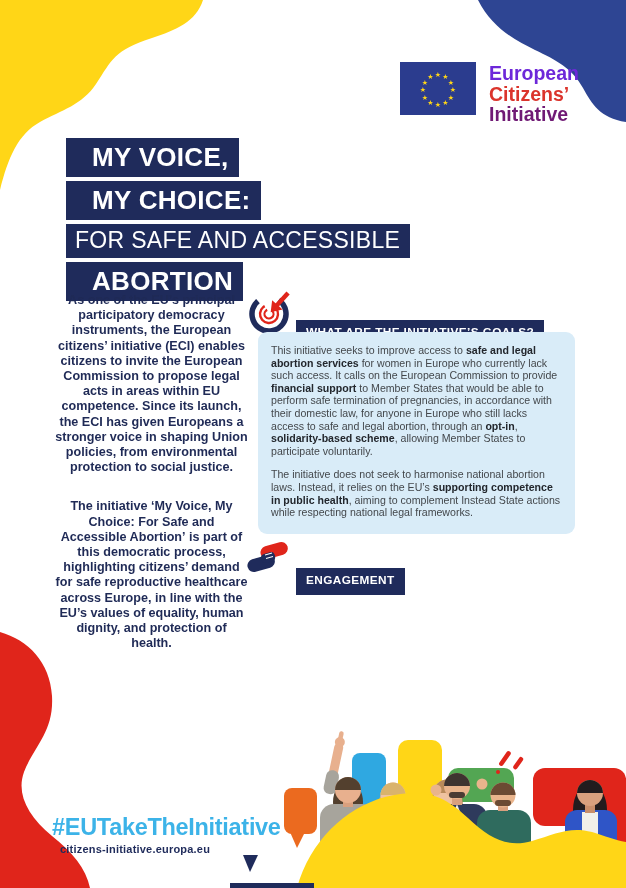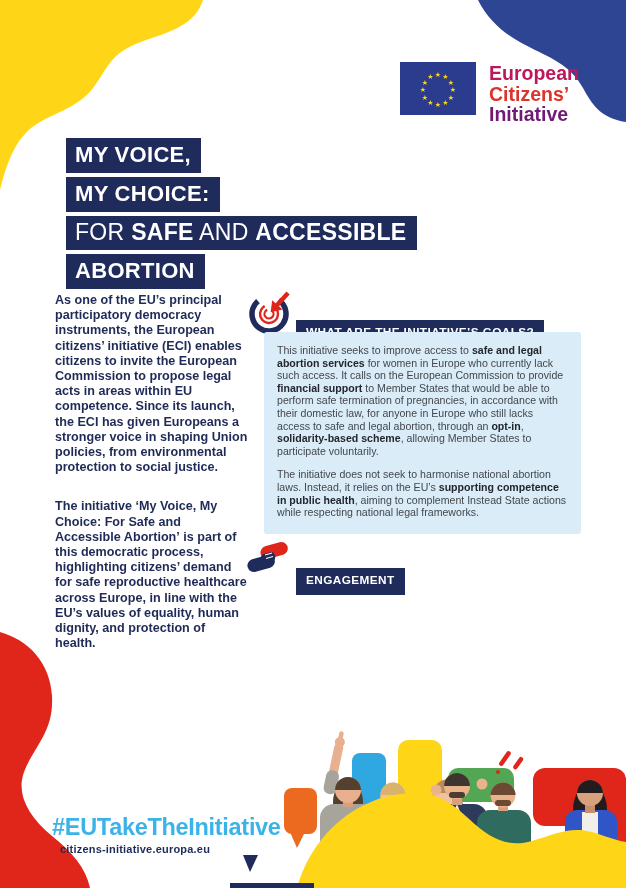--- a/index.html
+++ b/index.html
@@ -5,44 +5,44 @@
   html,body{margin:0;padding:0;background:#e8e8e8;}
   .page{
     position:relative;width:626px;height:888px;background:#ffffff;overflow:hidden;
     font-family:"Liberation Sans","DejaVu Sans",sans-serif;margin:0 auto;
   }
   .abs{position:absolute;}
   
   .title-block{position:absolute;left:66px;top:138px;}
   .title-line{
     display:table;background:#1F2B5B;color:#ffffff;font-weight:700;
-    font-size:22px;letter-spacing:.3px;line-height:1;
-    padding:6px 10px 7px 9px;margin-bottom:4px;white-space:nowrap;
+    font-size:26px;letter-spacing:.3px;line-height:1;
+    padding:6px 10px 7px 26px;margin-bottom:4px;white-space:nowrap;
   }
   .title-line.small{font-size:23px;font-weight:400;padding:5px 10px 6px 9px;}
-  .title-line.small b{font-weight:700;}
+  .title-line.small b{font-weight:400;}
   
   .brand-text{position:absolute;left:489px;top:63px;font-weight:700;font-size:19.5px;line-height:20.5px;}
   
   .intro{
-    position:absolute;left:55px;top:293px;width:193px;text-align:left;
+    position:absolute;left:55px;top:293px;width:193px;text-align:center;
     color:#1F2A56;font-weight:700;font-size:12.6px;line-height:15.2px;
   }
   .intro p{margin:0 0 24px 0;}
   
   .sec-heading{
     position:absolute;background:#1F2B5B;color:#ffffff;font-weight:700;
     font-size:11.8px;letter-spacing:.4px;line-height:1;padding:7px 10px 8px 10px;
     white-space:nowrap;
     margin-top:20px;
   }
   
   .panel{
-    position:absolute;left:264px;top:332px;width:291px;height:176px;
-    background:#D9ECF8;border-radius:3px;padding:12px 13px 14px 13px;
+    position:absolute;left:258px;top:332px;width:291px;height:176px;
+    background:#D9ECF8;border-radius:9px;padding:12px 13px 14px 13px;
     color:#43474B;font-size:10.6px;line-height:12.6px;
   }
   .panel p{margin:0 0 11px 0;}
   .panel b,.eng-text b{color:#23272D;}
   .eng-text{
     position:absolute;left:258px;top:583px;width:310px;
     color:#43474B;font-size:10.6px;line-height:12.6px;
   }
   
   .hashtag{position:absolute;left:52px;top:814px;color:#3CB3E8;font-weight:700;font-size:23.5px;letter-spacing:-.3px;}
@@ -71,21 +71,21 @@
         <text x="25.0" y="22.5">★</text>
       <text x="23.0" y="30.0">★</text>
         <text x="25.0" y="37.5">★</text>
         <text x="30.5" y="43.0">★</text>
       <text x="38.0" y="45.0">★</text>
         <text x="45.5" y="43.0">★</text>
         <text x="51.0" y="37.5">★</text>
     </g>
   </svg>
   <div class="brand-text">
-    <div style="color:#be185d">European</div>
+    <div style="color:#6d28d9">European</div>
     <div style="color:#DB342C">Citizens’</div>
     <div style="color:#701a75">Initiative</div>
   </div>
 
   <div class="title-block">
     <div class="title-line">MY VOICE,</div>
     <div class="title-line">MY CHOICE:</div>
     <div class="title-line small">
         <span>FOR </span>
         <b>SAFE</b>

